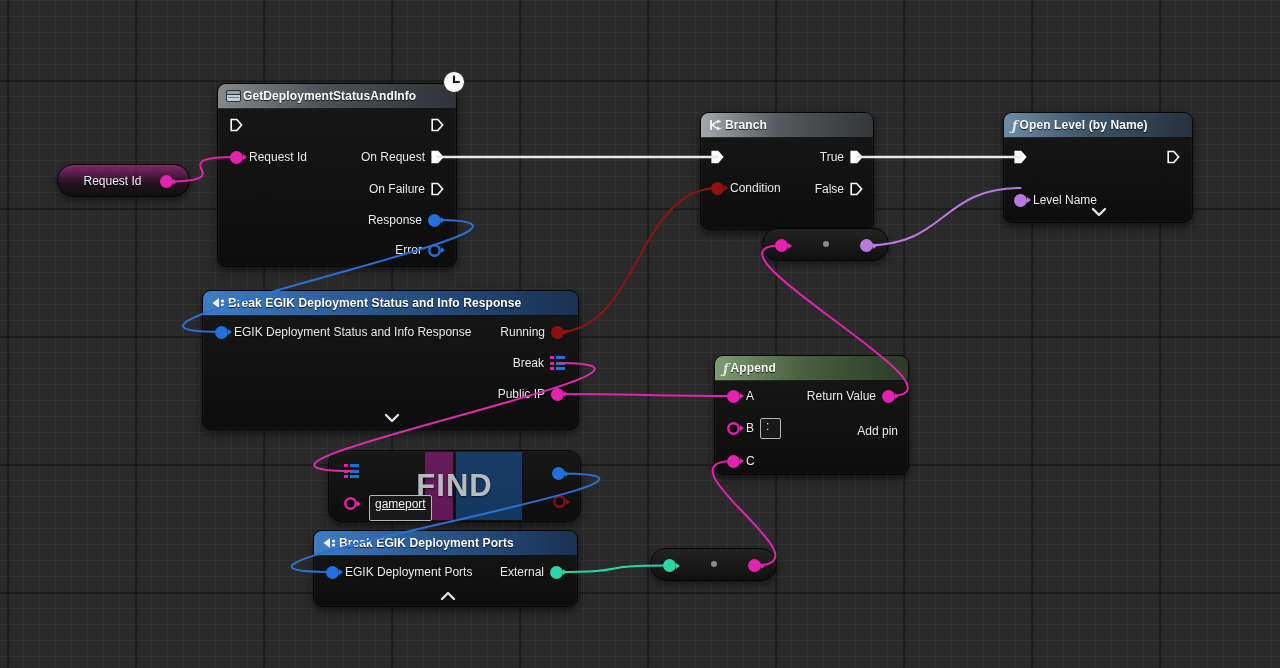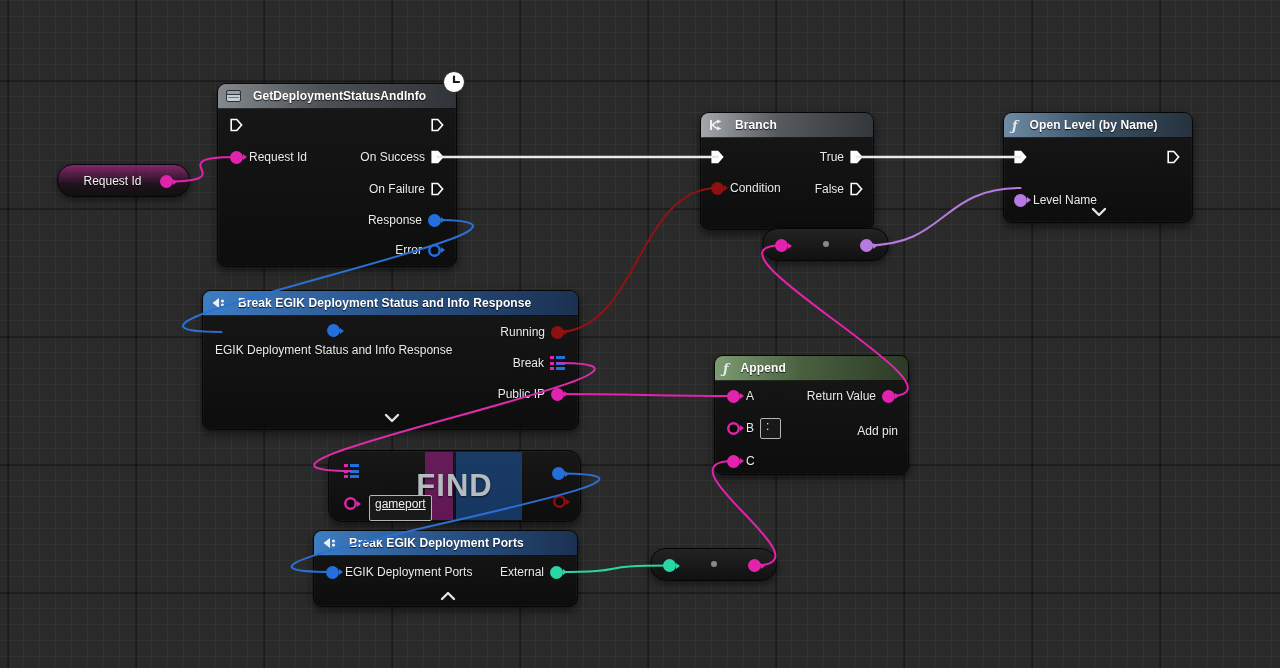--- a/index.html
+++ b/index.html
@@ -16,21 +16,21 @@
     background-size:128px 128px,128px 128px,16px 16px,16px 16px;
     background-position:7px 0,0 80px,7px 0,0 0;
   }
   .node{
     position:absolute;
     background:linear-gradient(180deg, rgba(23,23,23,.97), rgba(12,12,12,.97));
     border:1px solid #060606;border-radius:9px;
     box-shadow:0 4px 9px rgba(0,0,0,.55), inset 0 0 0 1px rgba(255,255,255,.03);
   }
   .hdr{
-    height:22px;display:flex;align-items:center;gap:12px;padding:12px 8px;
+    height:22px;display:flex;align-items:center;gap:2px;padding:12px 8px;
     border-radius:8px 8px 0 0;border-bottom:1px solid rgba(0,0,0,.65);text-align:right;
   }
   .hdr-title{font-size:12px;font-weight:bold;color:#fff;white-space:nowrap;
     text-shadow:0 1px 1px rgba(0,0,0,.8);letter-spacing:.1px;}
   .hdr-gray  {background:linear-gradient(90deg,#84898e,#4b5054 45%,#303438);}
   .hdr-gray2 {background:linear-gradient(90deg,#a4a7ab,#56595d 45%,#343739);}
   .hdr-steel {background:linear-gradient(90deg,#6f8ca6,#3c5468 45%,#26323e);}
   .hdr-blue  {background:linear-gradient(90deg,#3e7dc4,#2a568c 45%,#1b3152);}
   .hdr-green {background:linear-gradient(90deg,#7d9c72,#49603f 45%,#2c3a26);}
   .row{position:absolute;height:16px;display:flex;align-items:center;gap:6px;}
@@ -102,21 +102,21 @@
     <div class="row in" style="left:12px;top:65px;">
       <span class="dot filled c-string"></span>
       <span class="plabel">Request Id</span>
     </div>
     <div class="row out" style="right:12px;top:33px;">
       <svg class="execpin" width="13" height="14">
         <path d="M1.2 1.5 h5.6 l4.8 5.5 l-4.8 5.5 h-5.6 z" fill="none" stroke="#fff" stroke-width="1.6"></path>
         </svg>
     </div>
     <div class="row out" style="right:12px;top:65px;">
-      <span class="plabel">On Success</span>
+      <span class="plabel">On Request</span>
       <svg class="execpin" width="13" height="14">
         <path d="M1.2 1.5 h5.6 l4.8 5.5 l-4.8 5.5 h-5.6 z" fill="#fff" stroke="#fff" stroke-width="1.6"></path>
         </svg>
     </div>
     <div class="row out" style="right:12px;top:97px;">
       <span class="plabel">On Failure</span>
       <svg class="execpin" width="13" height="14">
         <path d="M1.2 1.5 h5.6 l4.8 5.5 l-4.8 5.5 h-5.6 z" fill="none" stroke="#fff" stroke-width="1.6"></path>
         </svg>
     </div>
@@ -205,21 +205,21 @@
 
   <div class="node" style="left:202px;top:290px;width:377px;height:140px;">
     <div class="hdr hdr-blue">
       <svg width="15" height="12">
         <path d="M8 1 L1.5 6 L8 11 z" fill="#f0f0f0"></path>
         <circle cx="11.5" cy="4" r="1.6" fill="#f0f0f0"></circle>
         <circle cx="11.5" cy="8" r="1.6" fill="#f0f0f0"></circle>
       </svg>
       <span class="hdr-title">Break EGIK Deployment Status and Info Response</span>
     </div>
-    <div class="row in" style="left:12px;top:33px;flex-direction:column;">
+    <div class="row in" style="left:12px;top:33px;">
       <span class="dot filled c-struct"></span>
       <span class="plabel">EGIK Deployment Status and Info Response</span>
     </div>
     <div class="row out" style="right:14px;top:33px;">
       <span class="plabel">Running</span>
       <span class="dot filled c-bool"></span>
     </div>
     <div class="row out" style="right:13px;top:64px;">
       <span class="plabel">Break</span>
       <span class="mapicon"></span>

